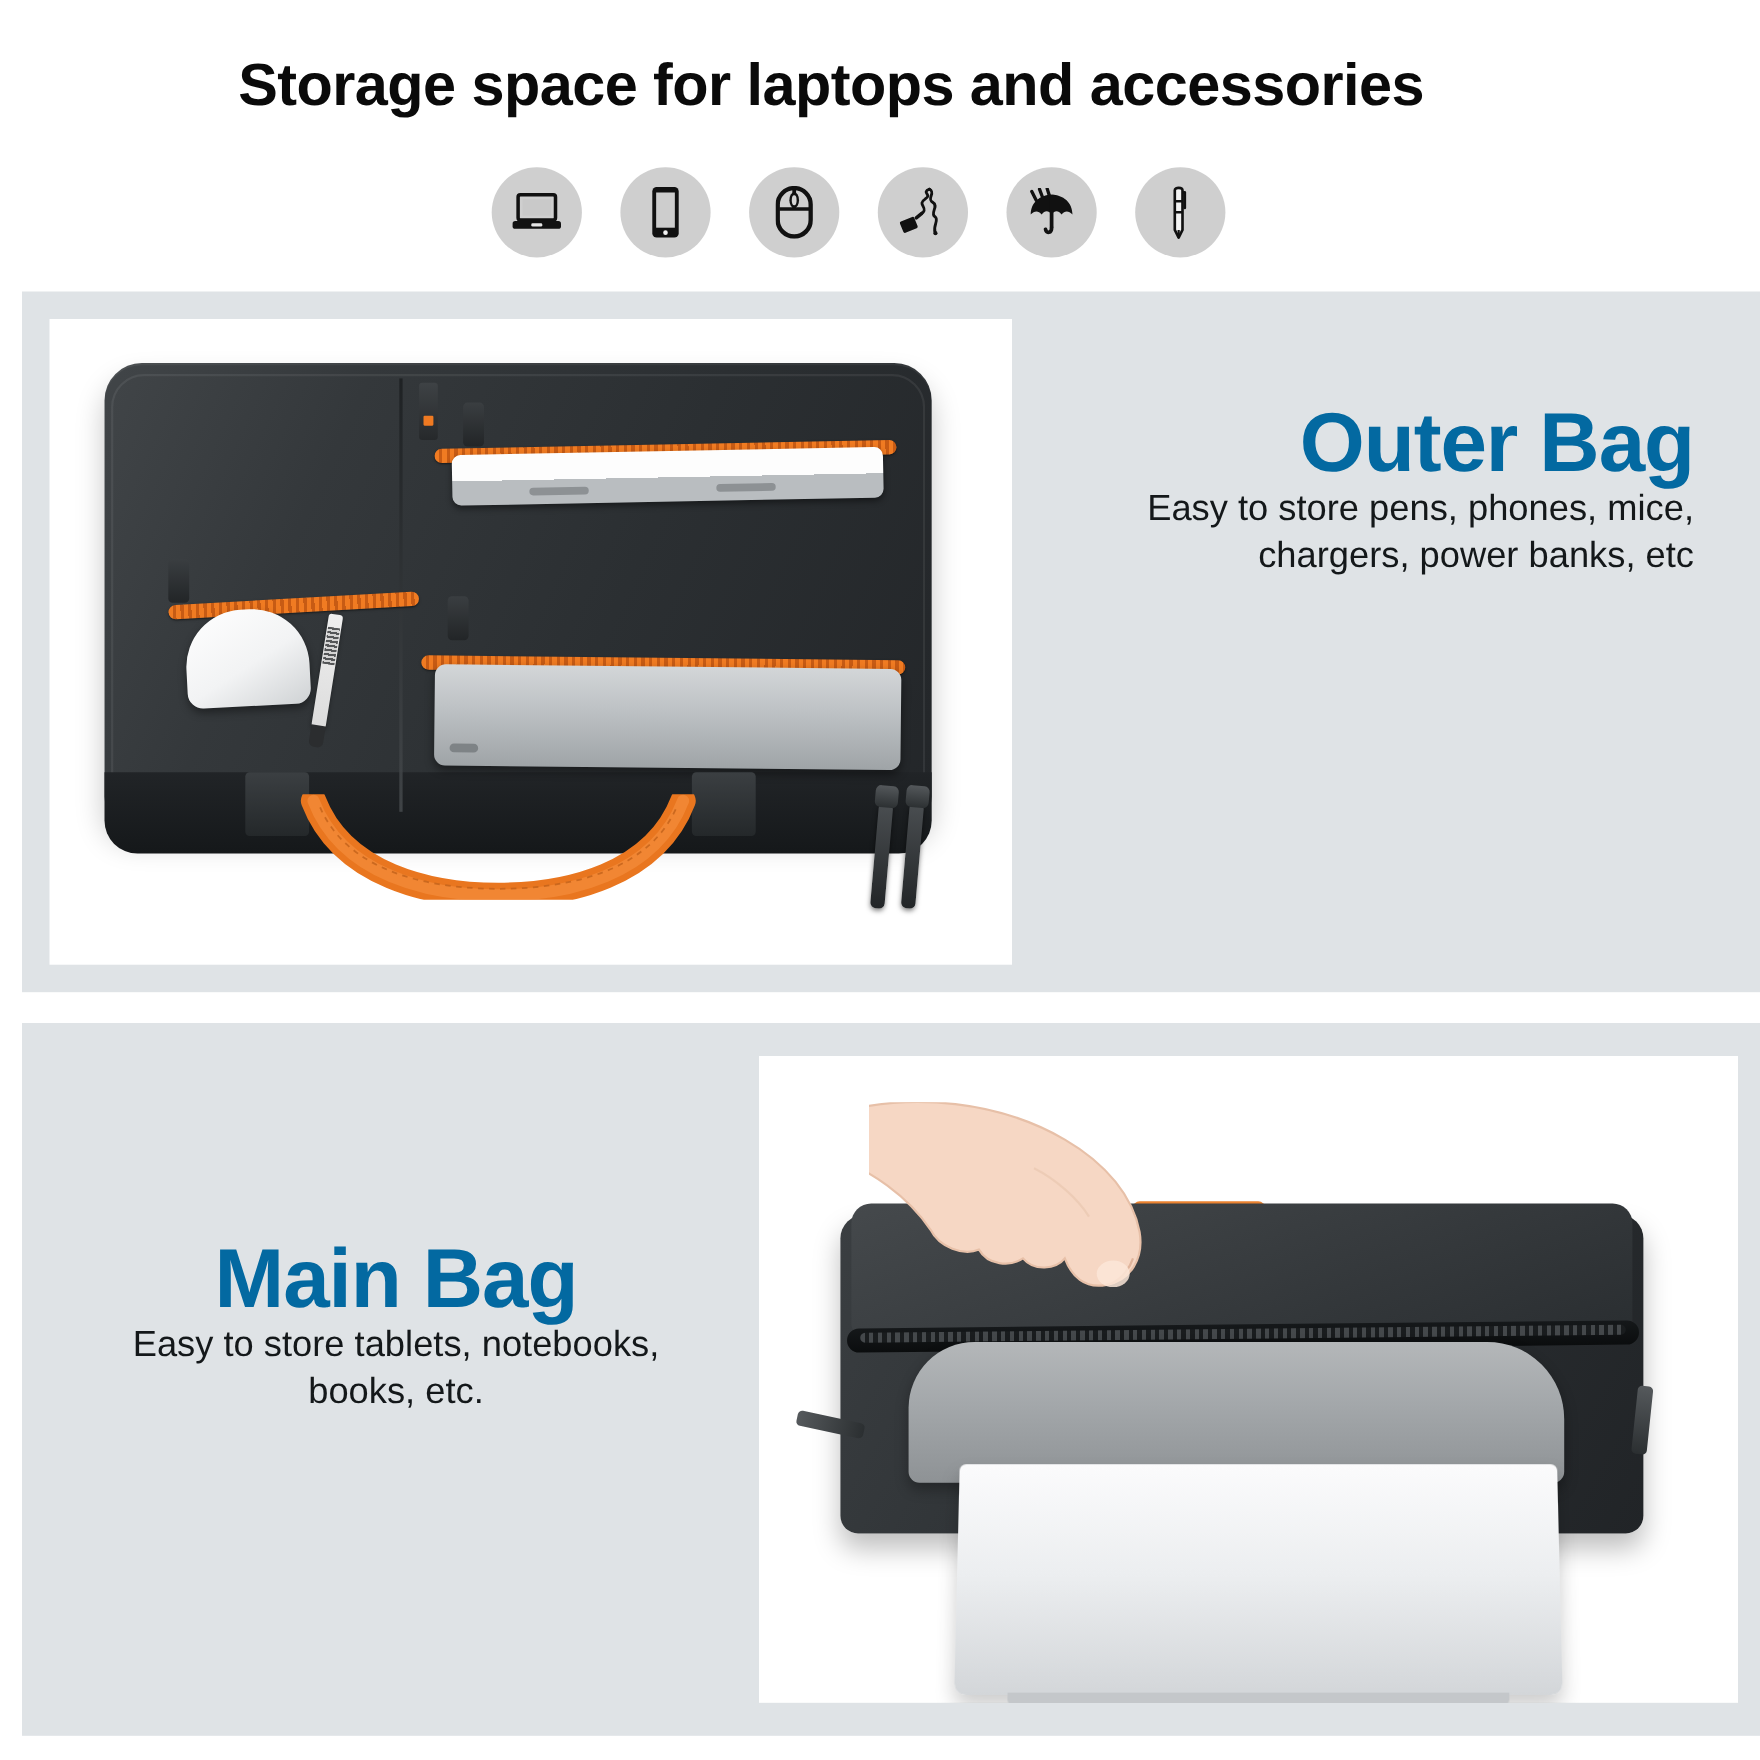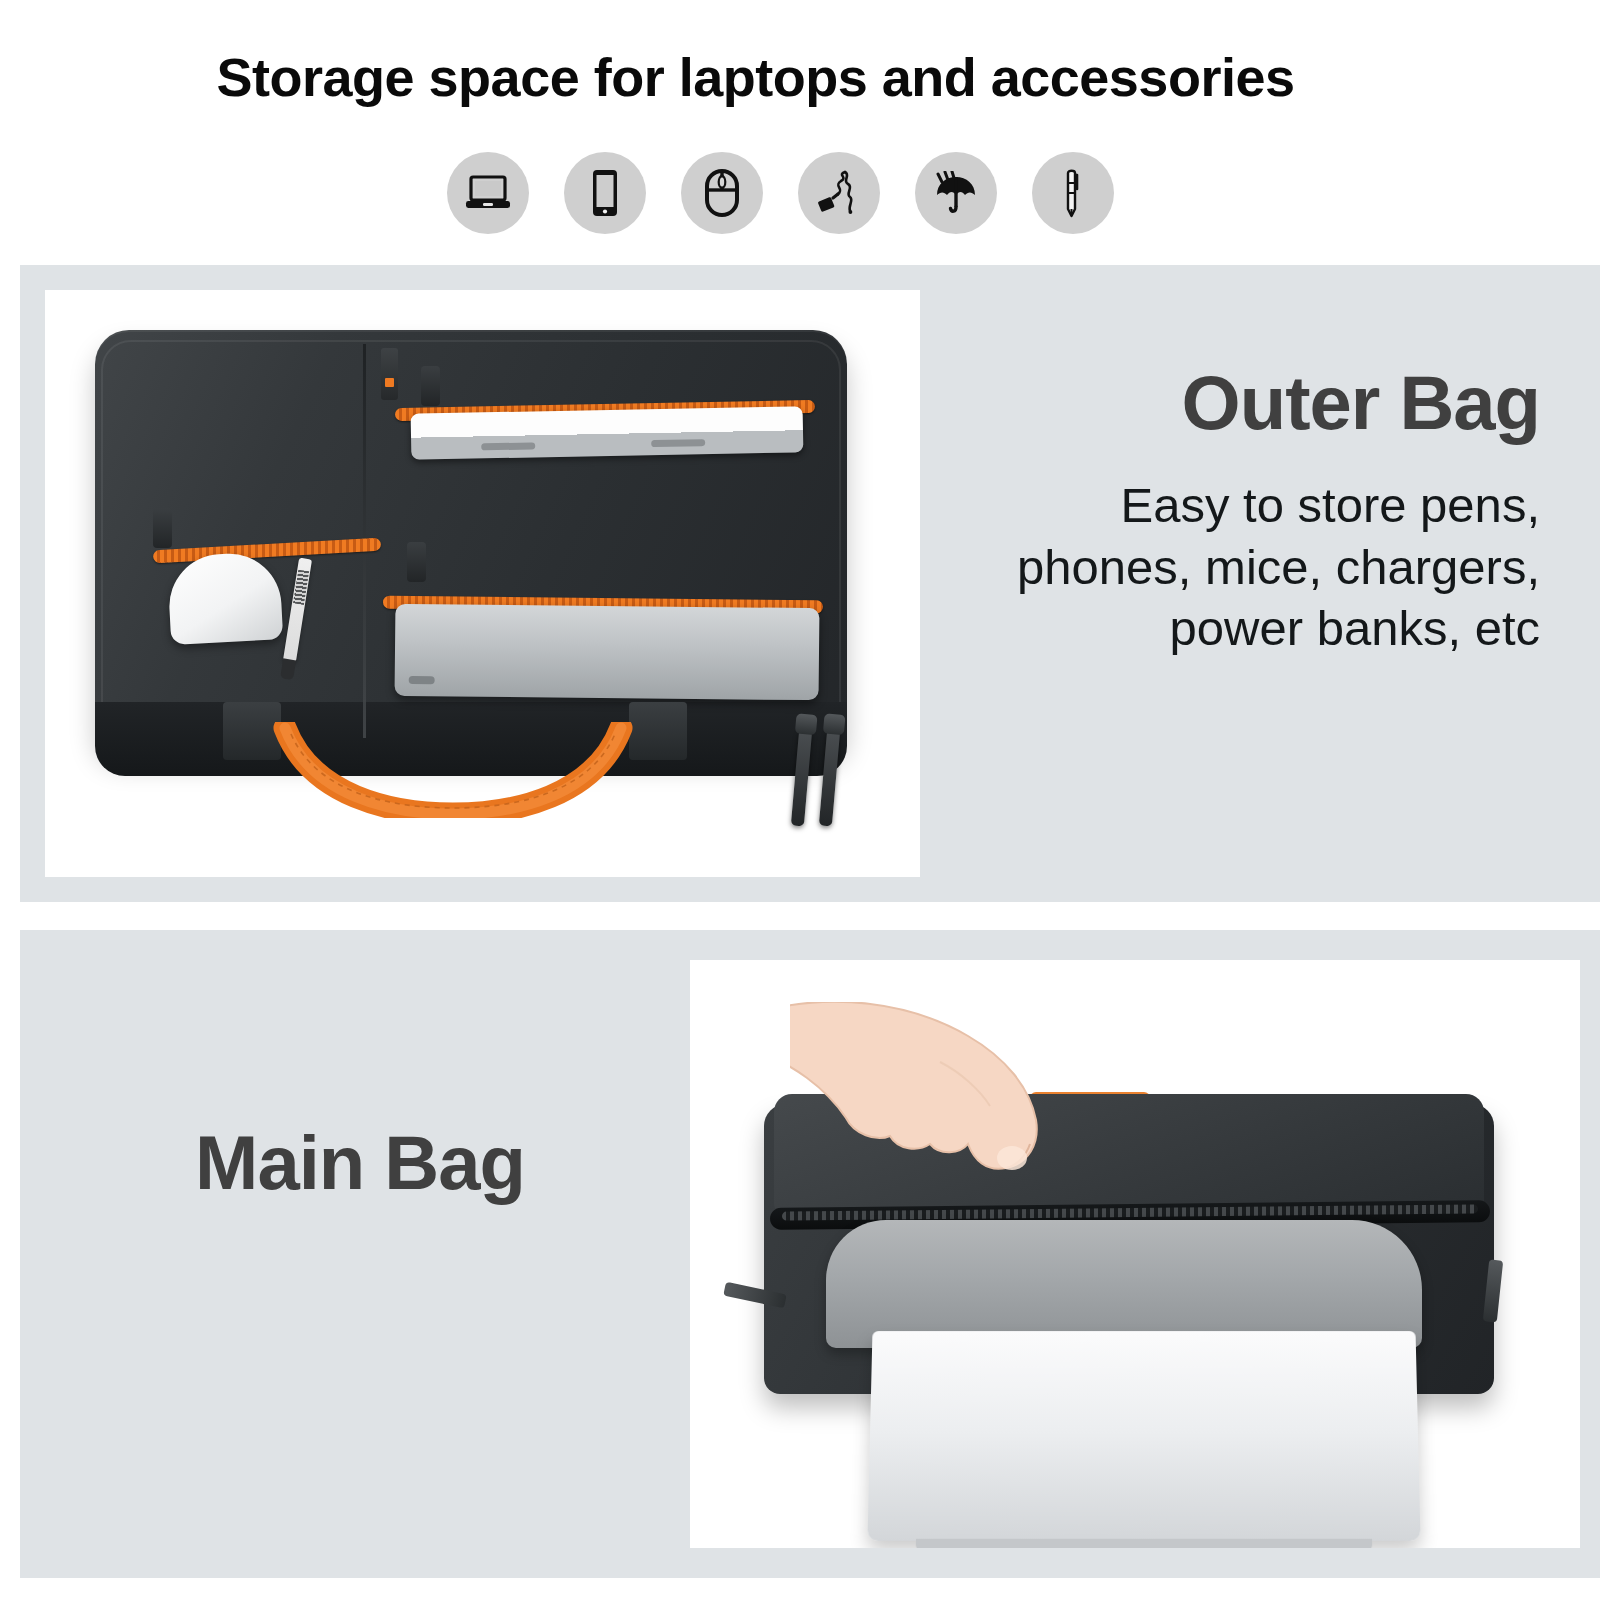--- a/index.html
+++ b/index.html
@@ -55,26 +55,25 @@
   .photo-outer{ left:25px; top:25px; width:875px; height:587px; }
   .photo-main { left:670px; top:30px; width:890px; height:588px; }
 
   
   .copy{ position:absolute; }
   .copy-outer{ left:940px; top:100px; width:580px; text-align:right; }
   .copy-main { left:60px; top:195px; width:560px; text-align:center; }
 
   .copy h2{
     font-size:76px; font-weight:bold; line-height:1.0;
-    color:#404040; letter-spacing:-1px;
+    color:#0369a1; letter-spacing:-1px;
     font-family:"Liberation Sans", sans-serif;
   }
   .copy p{
-    margin-top:34px;
-    font-size:49px; line-height:1.26; font-weight:normal;
+    font-size:33px; line-height:1.26; font-weight:normal;
     color:#14181a;
     font-family:"Liberation Sans", sans-serif;
   }
 
   
   .bagA{
     position:absolute; left:50px; top:40px; width:770px; height:500px;
   }
   .bagA-body{
     position:absolute; left:0; top:0; width:752px; height:420px;
@@ -376,20 +375,21 @@
     <div class="copy copy-outer">
       <h2>Outer Bag</h2>
       <p>Easy to store pens, phones, mice, chargers, power banks, etc</p>
     </div>
   </div>
 
   <div class="panel panel-main">
 
     <div class="copy copy-main">
       <h2>Main Bag</h2>
+      <p>Easy to store tablets, notebooks, books, etc.</p>
     </div>
 
     <div class="photo photo-main">
       <div class="bagB">
 
         <div class="bagB-shell"></div>
         <div class="bagB-orange"></div>
         <div class="bagB-flap"></div>
         <div class="bagB-zipline"></div>
         <div class="bagB-zipteeth"></div>

